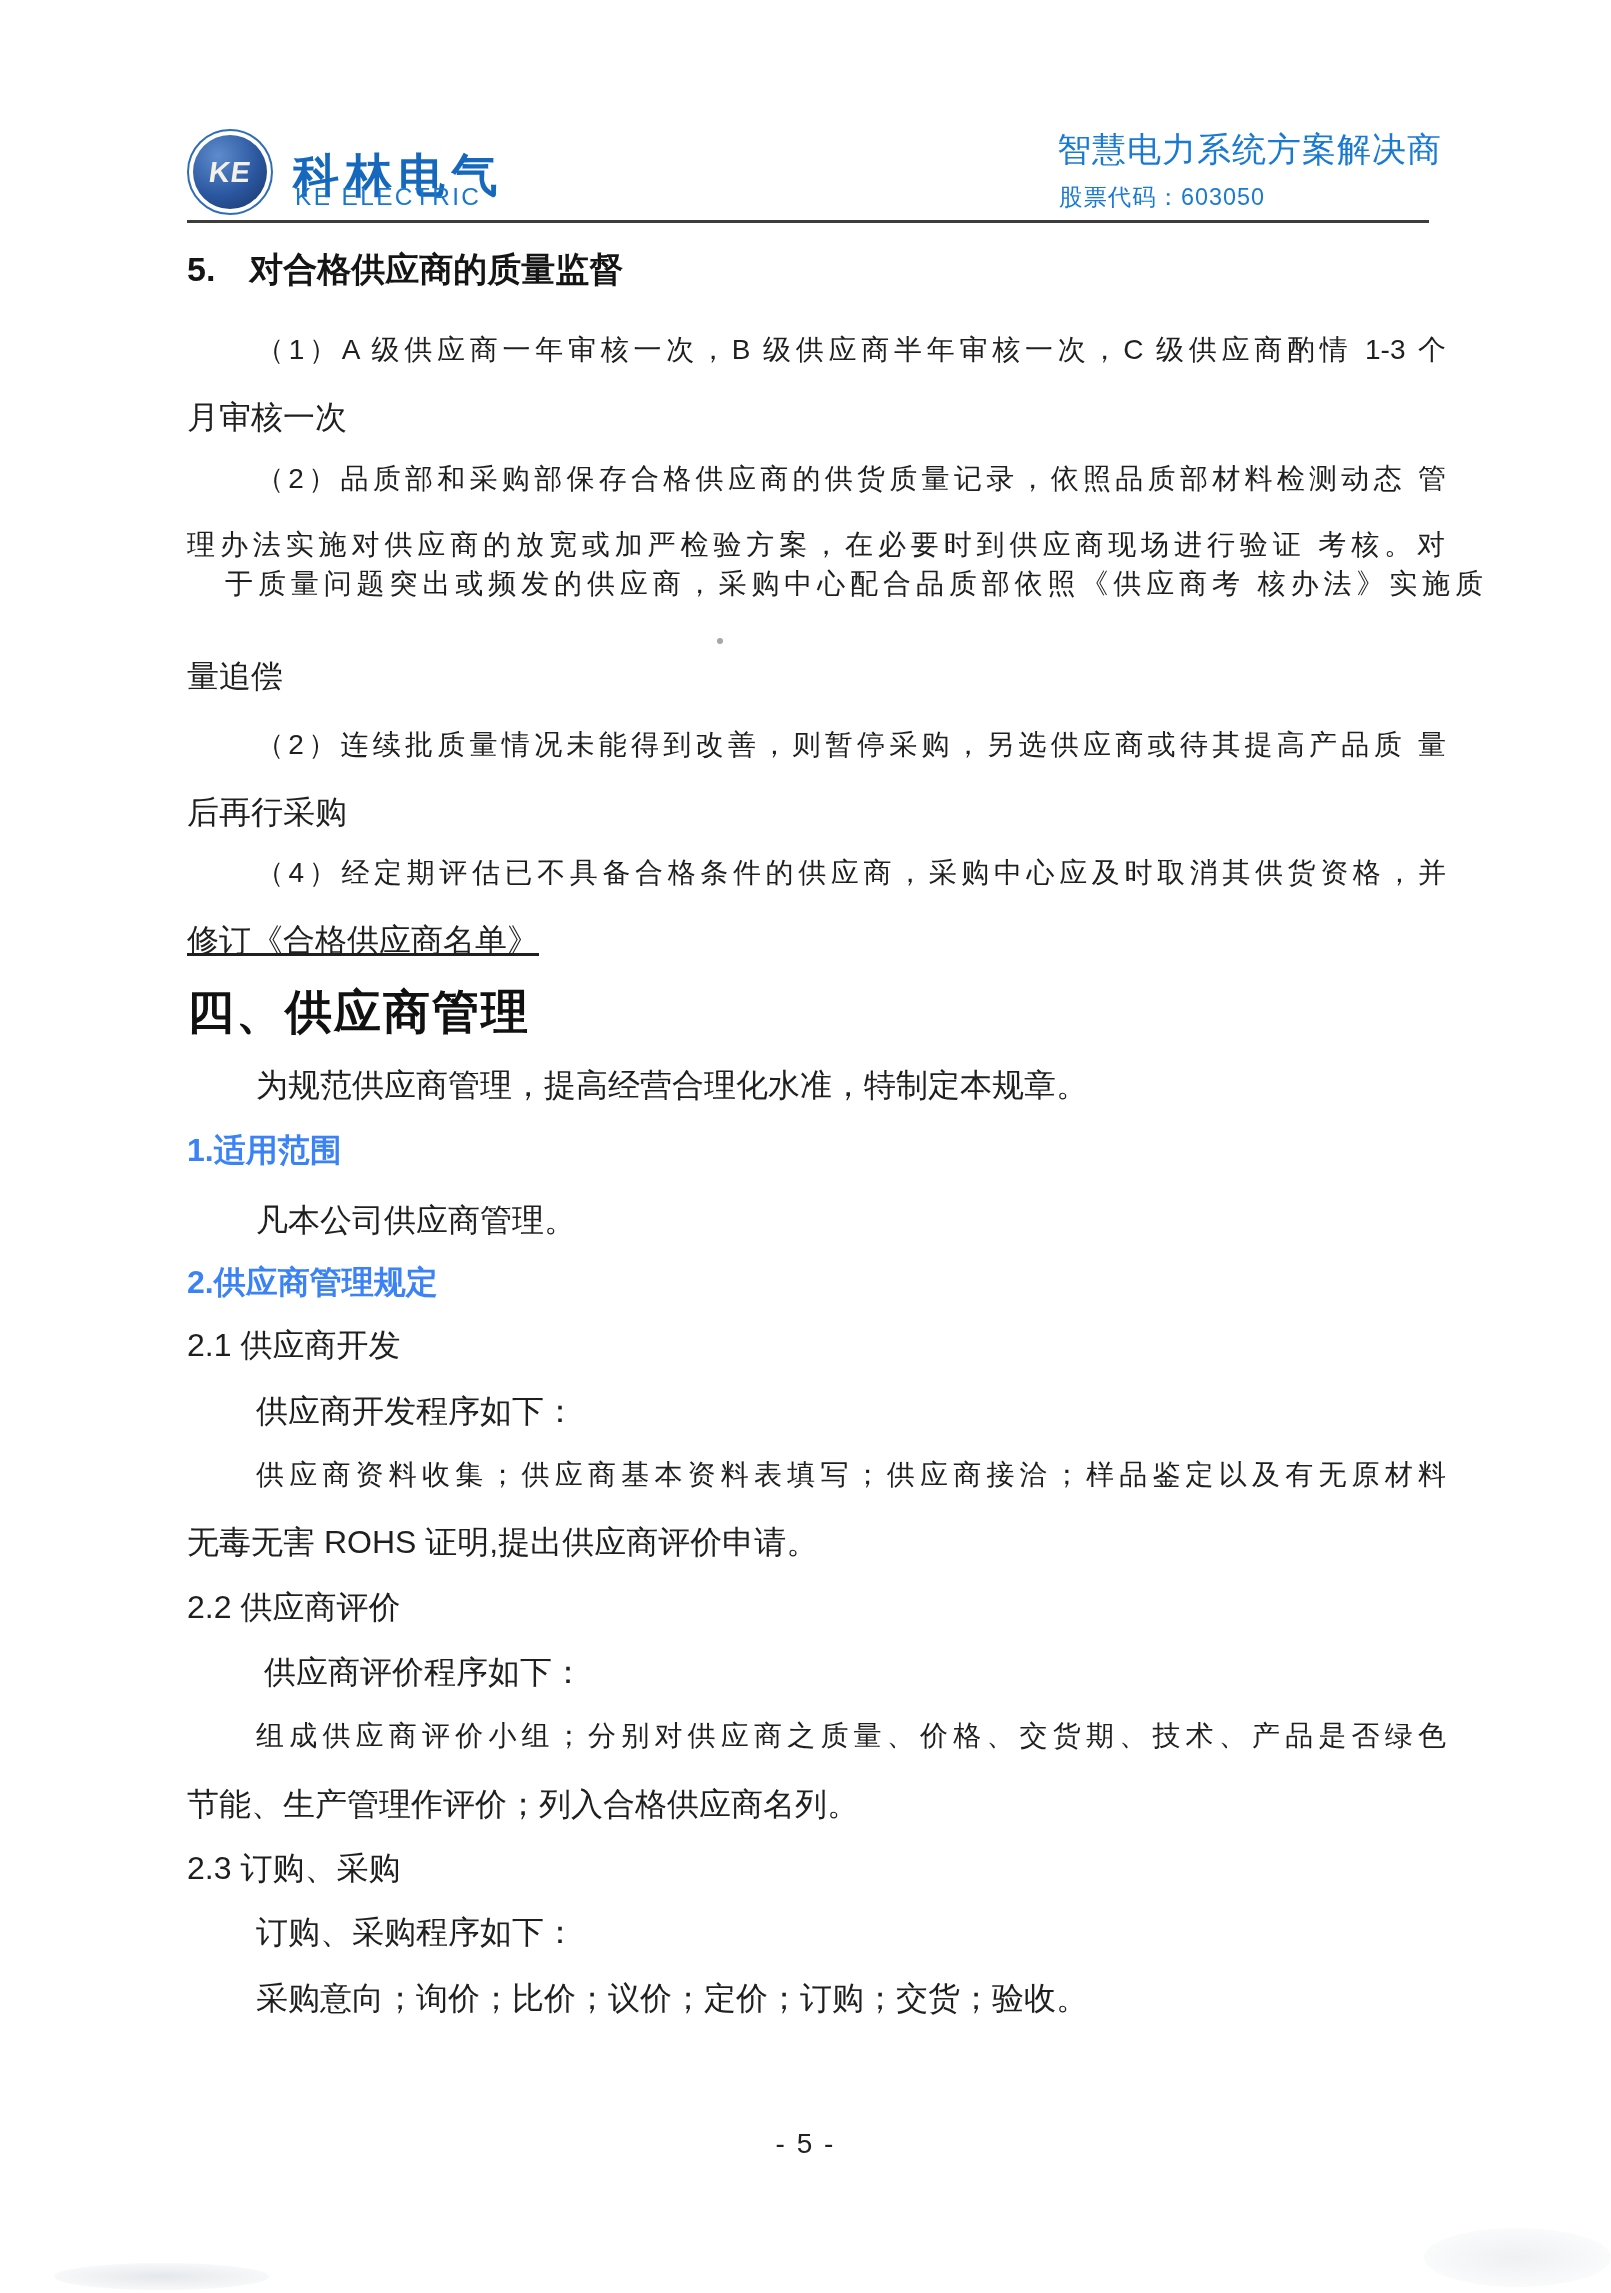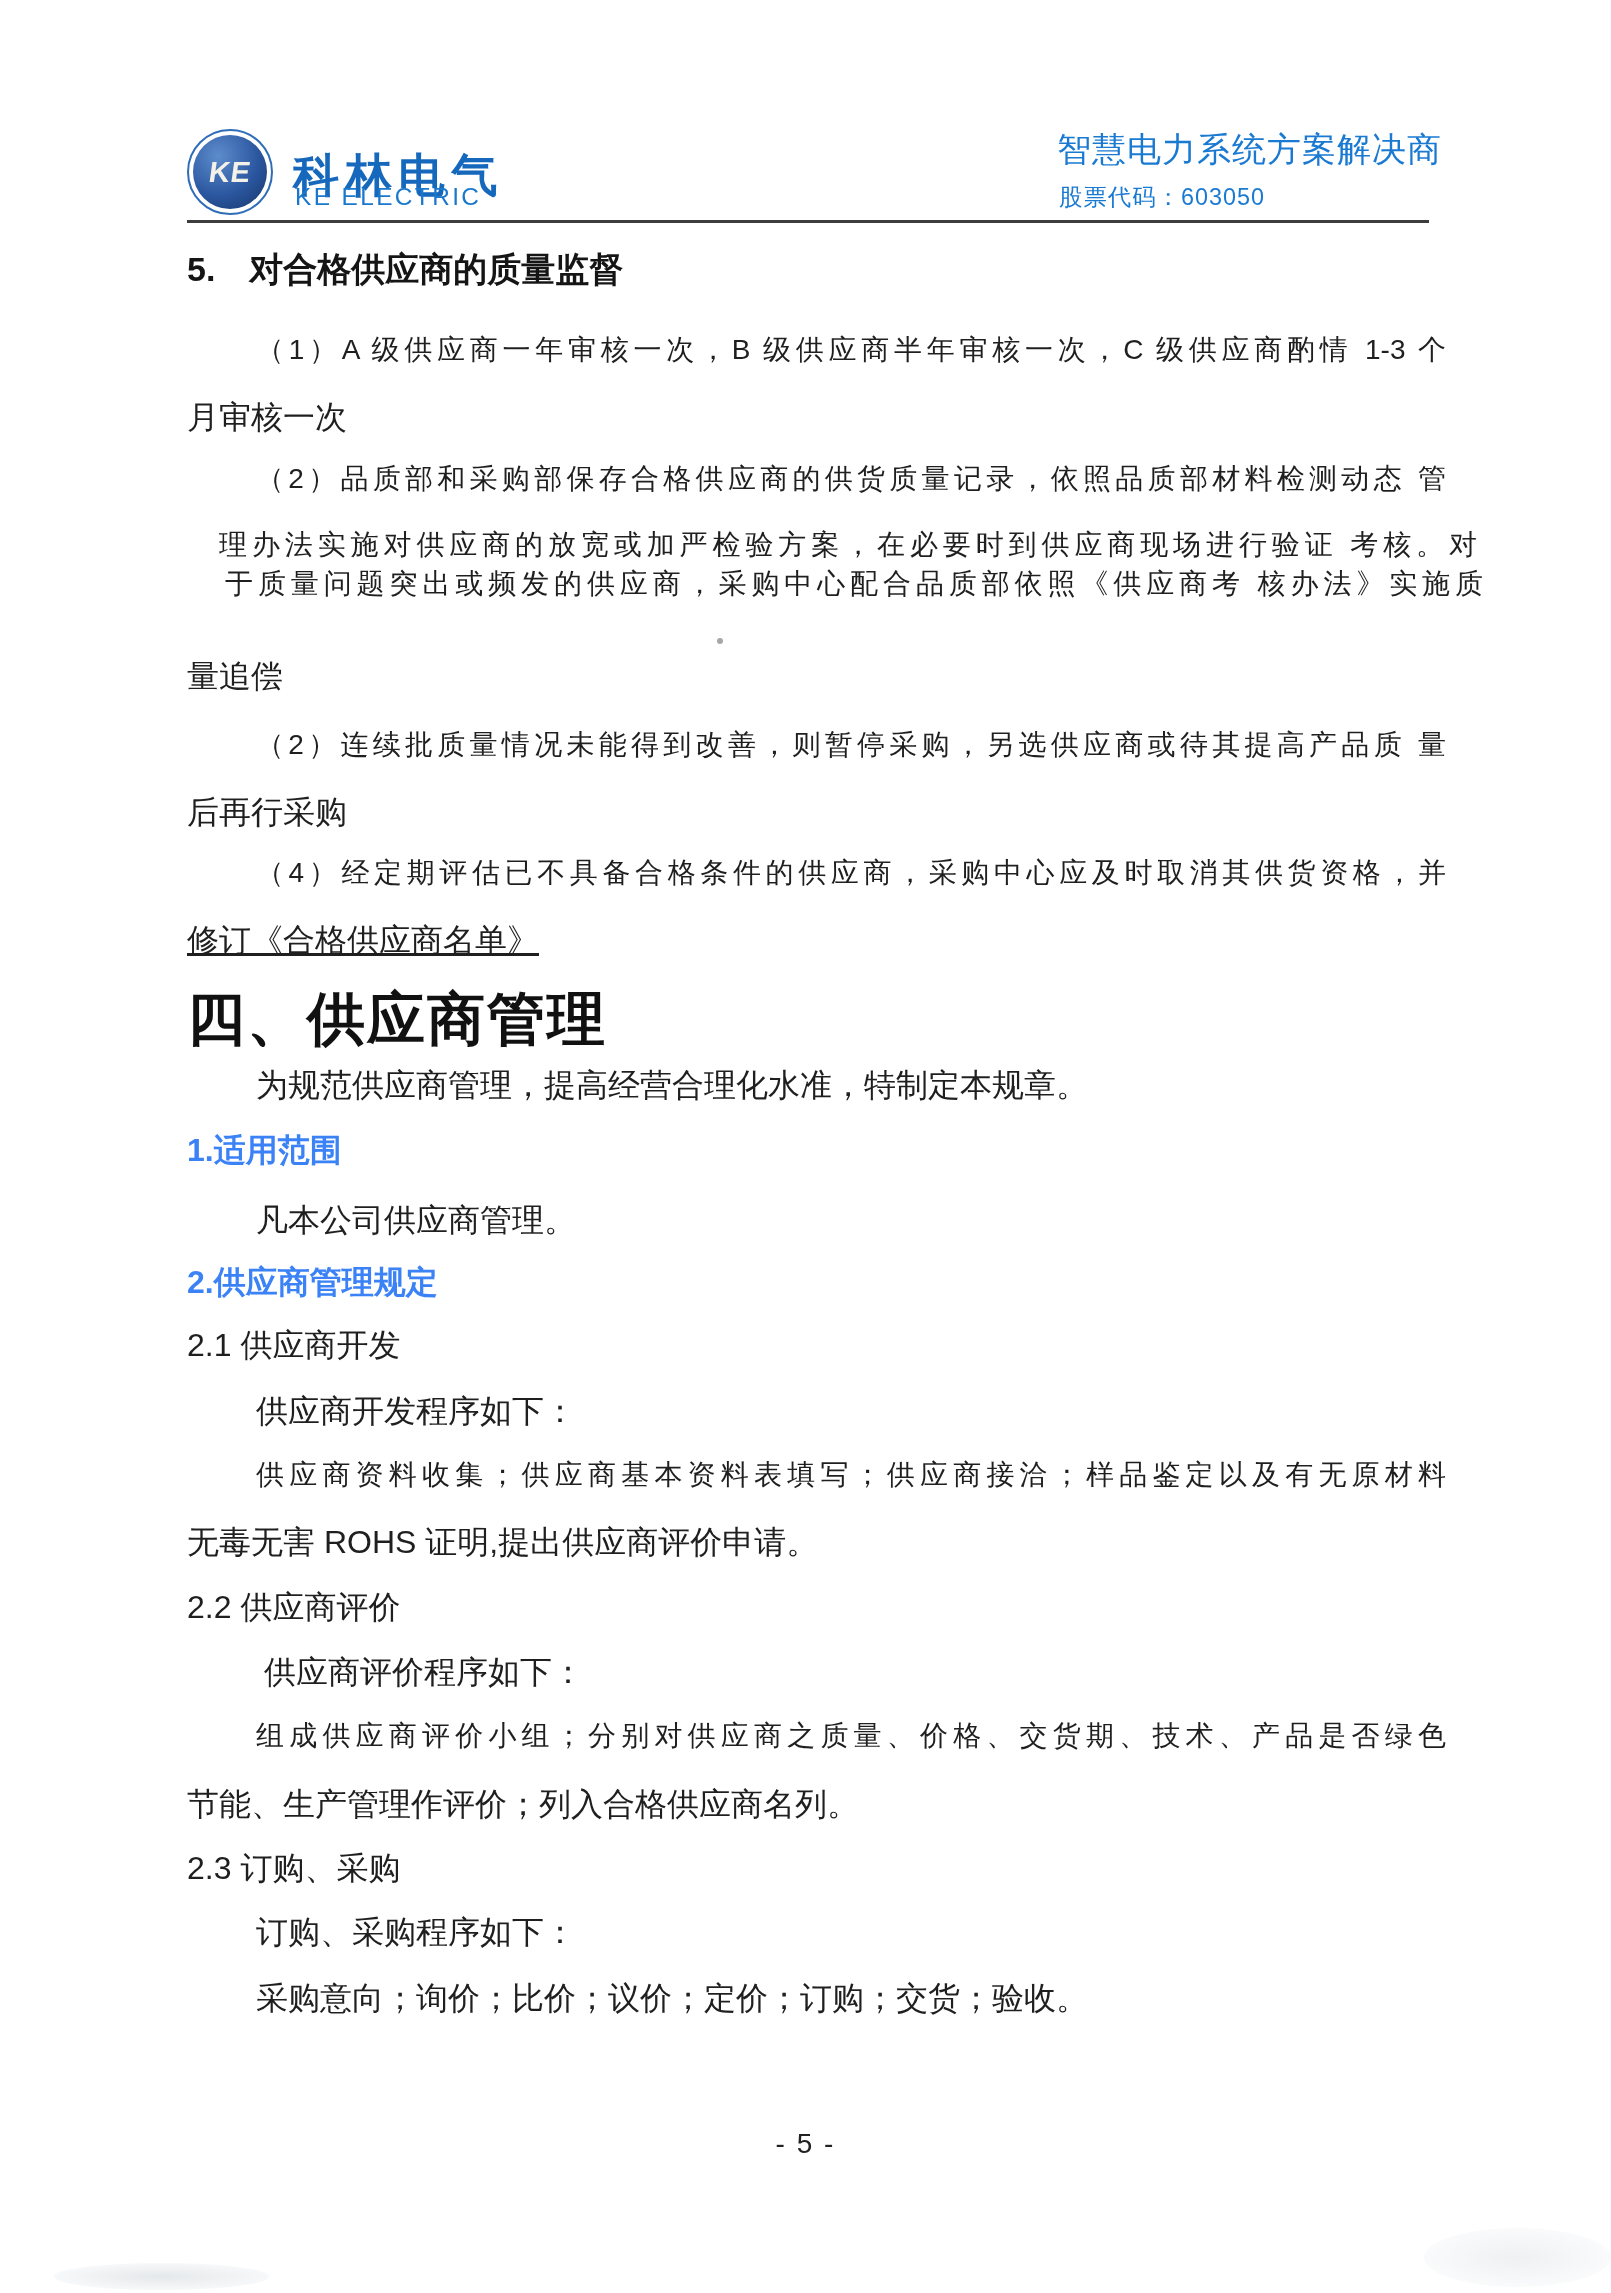--- a/index.html
+++ b/index.html
@@ -52,21 +52,21 @@
     width:1242px;height:2.9px;background:#3d3d3d;
   }
   
   .line{position:absolute;white-space:pre;line-height:1.25;}
   .line.body{font-size:32px;}
   .line.justify{
     font-size:28px;white-space:normal;
     text-align:justify;text-align-last:justify;
   }
   .line.h-num{font-size:34px;font-weight:700;color:#151515;}
-  .line.h-major{font-size:58px;font-weight:700;color:#111111;letter-spacing:2px;}
+  .line.h-major{font-size:47px;font-weight:700;color:#111111;letter-spacing:2px;}
   .line.h-sub{font-size:32px;font-weight:700;color:#3b82f6;}
   
   .page-number{
     position:absolute;left:0;top:2128px;width:1611px;
     text-align:center;font-size:28px;color:#222222;letter-spacing:2px;
   }
   
   .smudge{position:absolute;border-radius:50%;pointer-events:none;}
   .smudge.bl{left:54px;top:2263px;width:215px;height:27px;
     background:radial-gradient(ellipse, rgba(190,198,206,0.40), rgba(190,198,206,0));}
@@ -91,21 +91,21 @@
   <div class="logo-en">KE ELECTRIC</div>
   <div class="tagline">智慧电力系统方案解决商</div>
   <div class="stock-code">股票代码：603050</div>
   <div class="header-rule"></div>
 
   <div id="doc-lines">
       <div class="line h-num" style="left: 187px; top: 248px;">5. 对合格供应商的质量监督</div>
       <div class="line justify" style="left: 256px; top: 332px; width: 1190px;">（1）A 级供应商一年审核一次，B 级供应商半年审核一次，C 级供应商酌情 1-3 个</div>
       <div class="line body" style="left: 187px; top: 397px;">月审核一次</div>
       <div class="line justify" style="left: 256px; top: 461px; width: 1190px;">（2）品质部和采购部保存合格供应商的供货质量记录，依照品质部材料检测动态 管</div>
-      <div class="line justify" style="left: 187px; top: 527px; width: 1258px; margin-left: 32px;">理办法实施对供应商的放宽或加严检验方案，在必要时到供应商现场进行验证 考核。对</div>
+      <div class="line justify" style="left: 187px; top: 527px; width: 1258px;">理办法实施对供应商的放宽或加严检验方案，在必要时到供应商现场进行验证 考核。对</div>
       <div class="line justify" style="left: 187px; top: 566px; width: 1258px; margin-left: 38px;">于质量问题突出或频发的供应商，采购中心配合品质部依照《供应商考 核办法》实施质</div>
       <div class="line body" style="left: 187px; top: 656px;">量追偿</div>
       <div class="line justify" style="left: 256px; top: 727px; width: 1190px;">（2）连续批质量情况未能得到改善，则暂停采购，另选供应商或待其提高产品质 量</div>
       <div class="line body" style="left: 187px; top: 792px;">后再行采购</div>
       <div class="line justify" style="left: 256px; top: 855px; width: 1190px;">（4）经定期评估已不具备合格条件的供应商，采购中心应及时取消其供货资格，并</div>
       <div class="line body" style="left: 187px; top: 920px; text-decoration: underline;">修订《合格供应商名单》</div>
       <div class="line h-major" style="left: 187px; top: 983px;">四、供应商管理</div>
       <div class="line body" style="left: 256px; top: 1065px;">为规范供应商管理，提高经营合理化水准，特制定本规章。</div>
       <div class="line h-sub" style="left: 187px; top: 1130px;">1.适用范围</div>
       <div class="line body" style="left: 256px; top: 1200px;">凡本公司供应商管理。</div>

